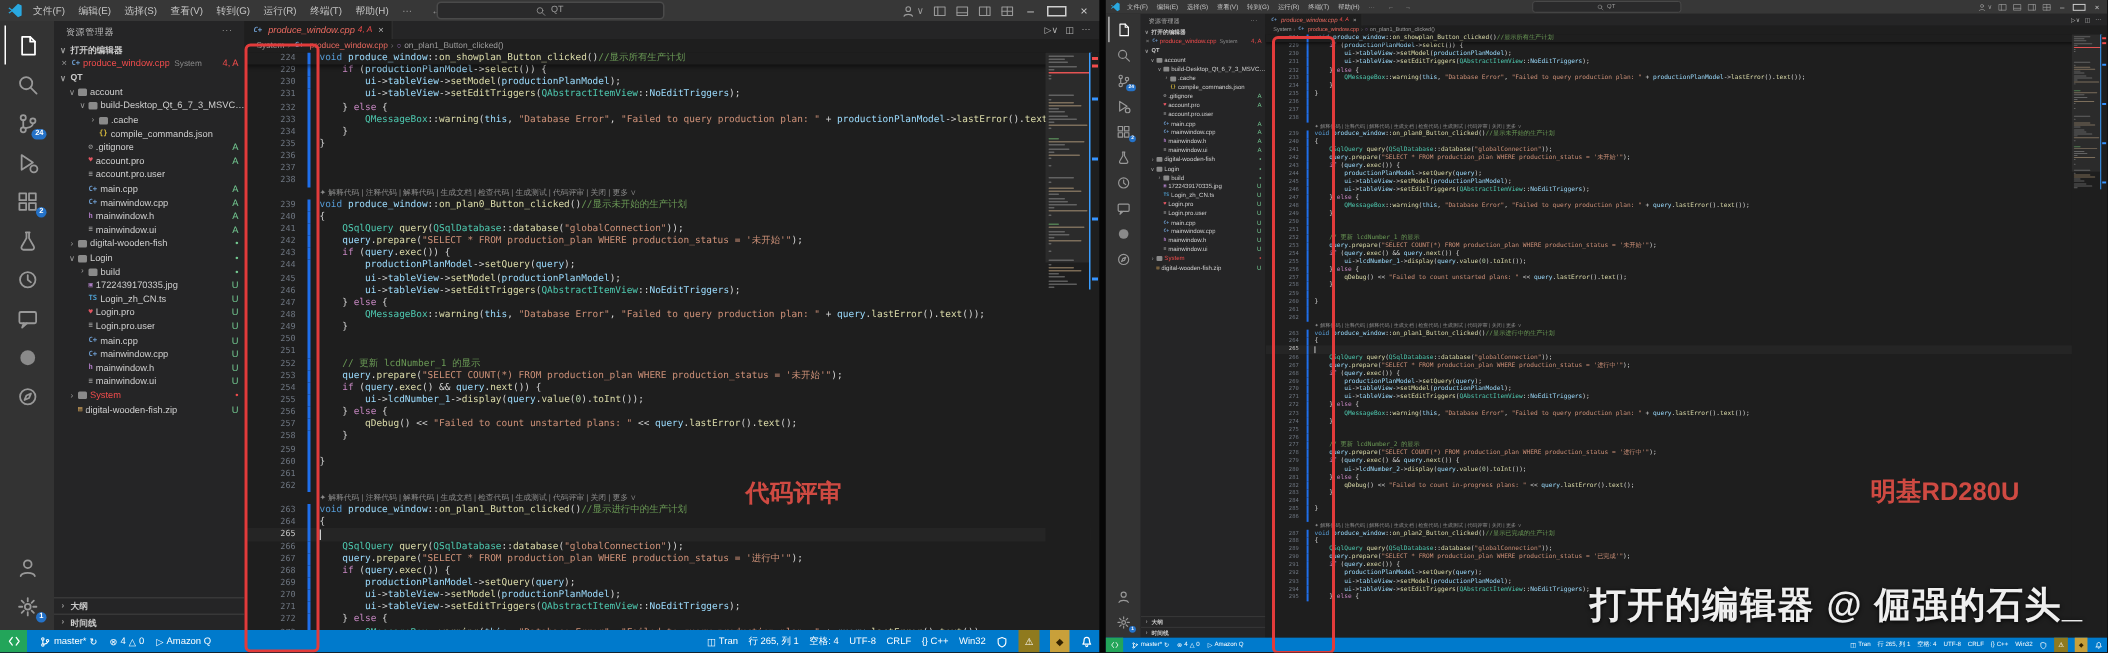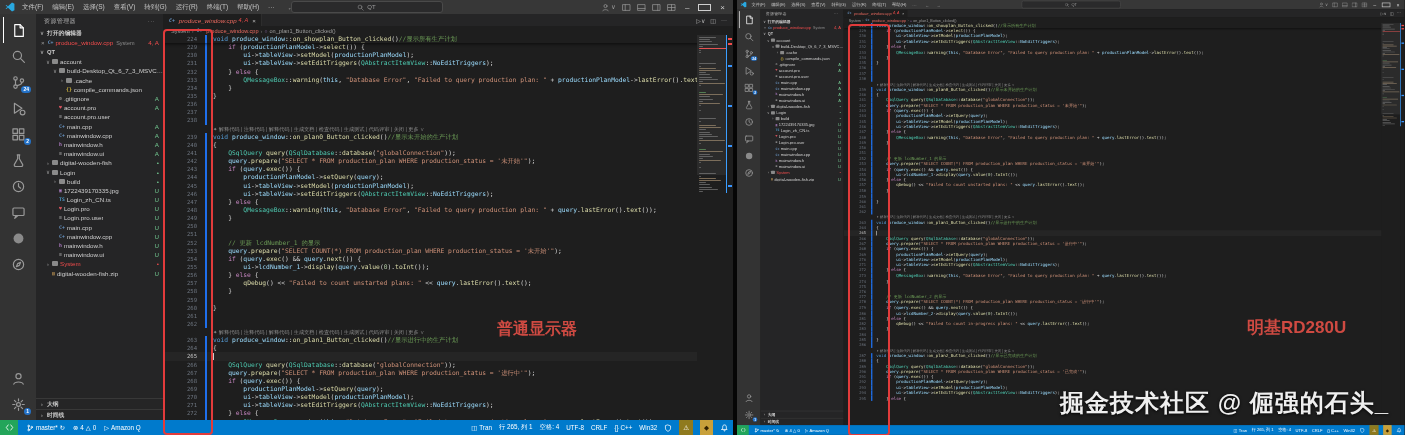--- a/index.html
+++ b/index.html
@@ -1143,15 +1143,15 @@
             <path d="M3 10h8c-1-1-1.2-2-1.2-3.5C9.8 4 8.8 3 7 3S4.2 4 4.2 6.5C4.2 8 4 9 3 10z"></path>
             <path d="M6 11.5a1 1 0 002 0"></path>
           </svg>
         </div>
       </div>
     </div>
   </div>
 
 <div class="anno-box" id="boxL"></div>
 <div class="anno-box" id="boxR"></div>
-<div class="anno-label" id="labL">普通显示器</div>
+<div class="anno-label" id="labL">代码评审</div>
 <div class="anno-label" id="labR">明基RD280U</div>
-<div id="watermark">掘金技术社区 @ 倔强的石头_</div>
+<div id="watermark">打开的编辑器 @ 倔强的石头_</div>
 
 </body></html>

